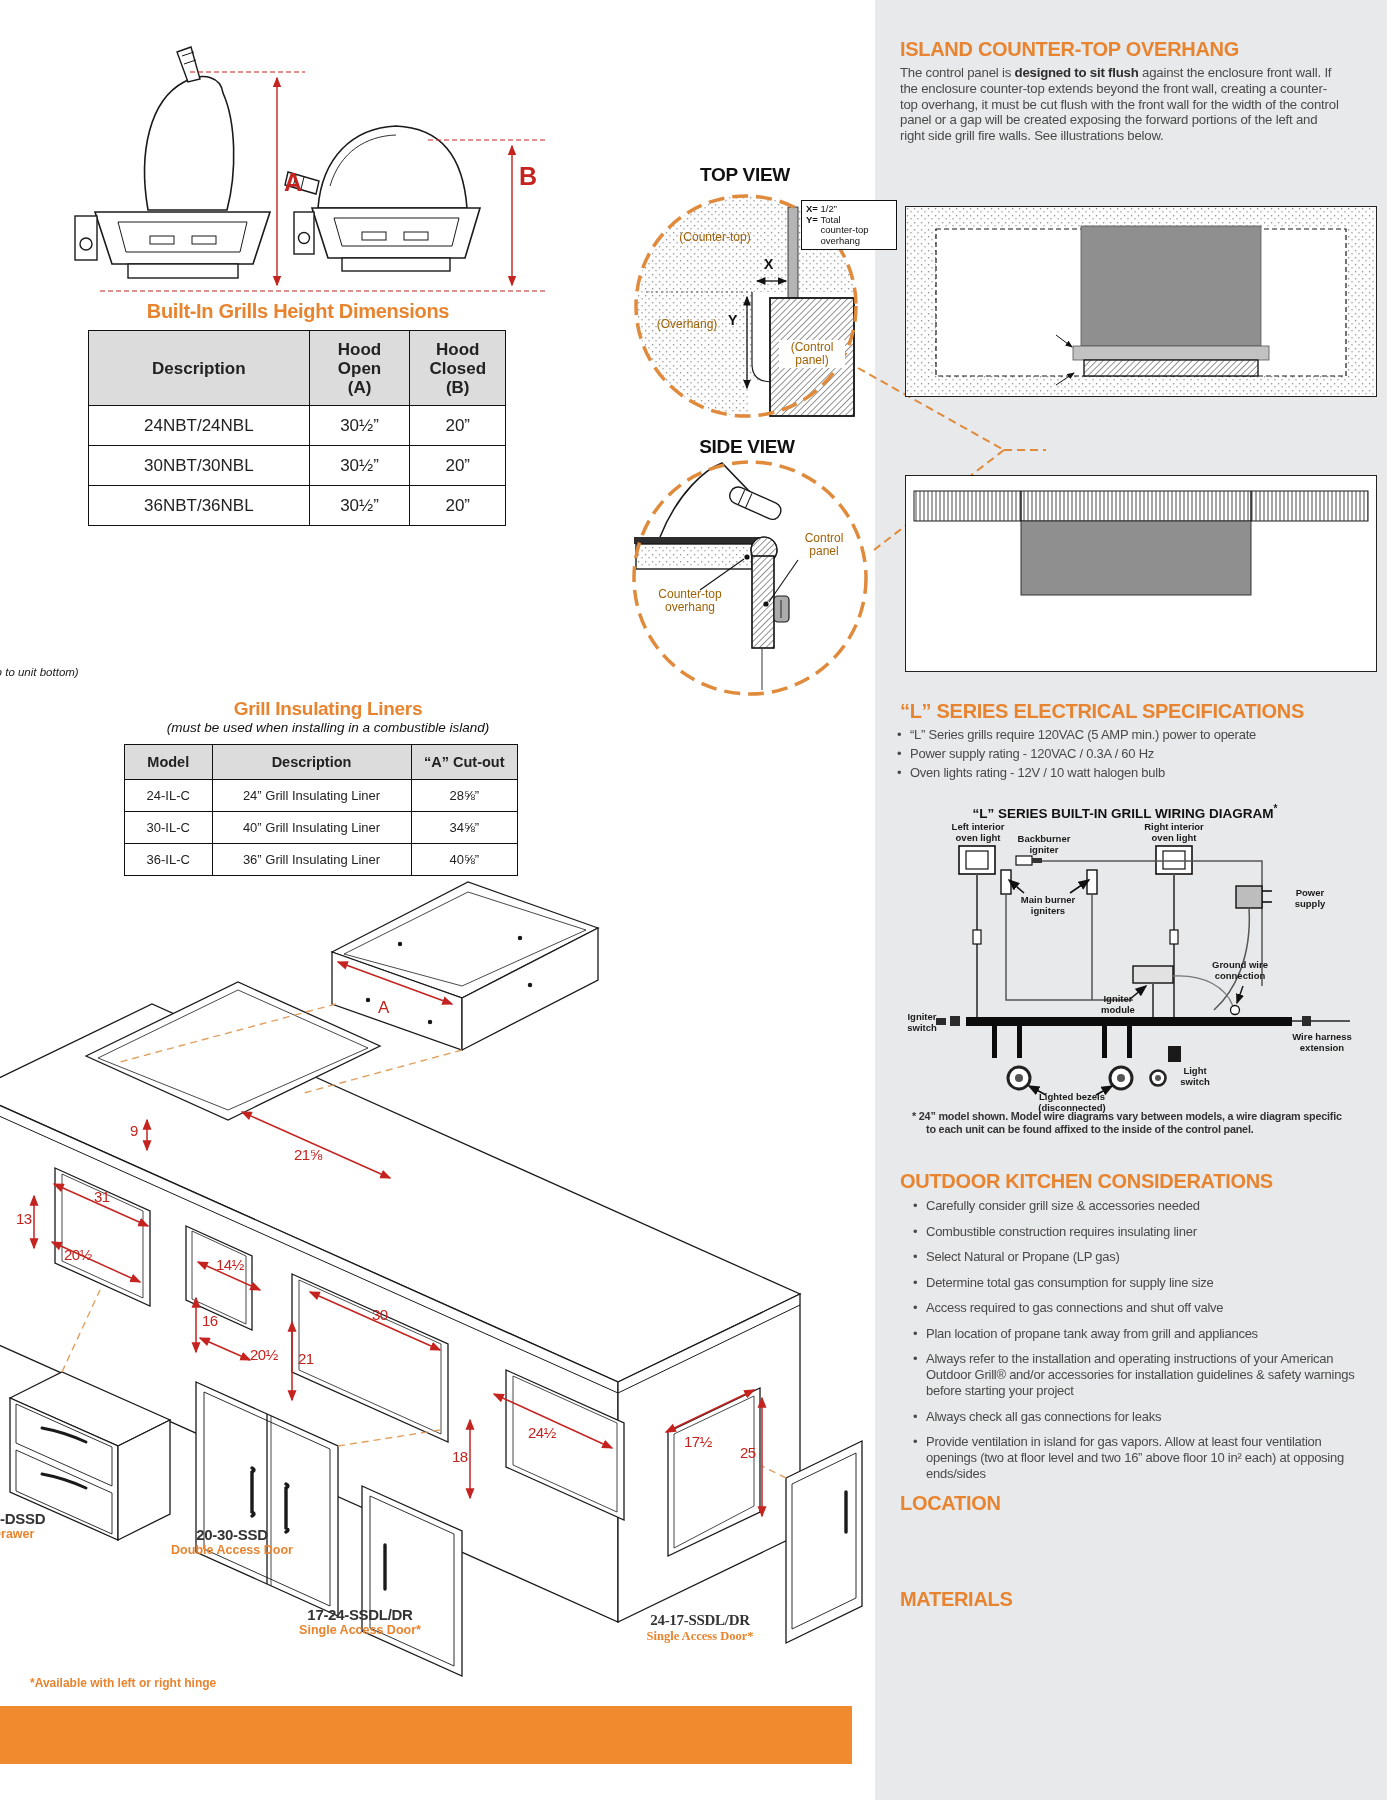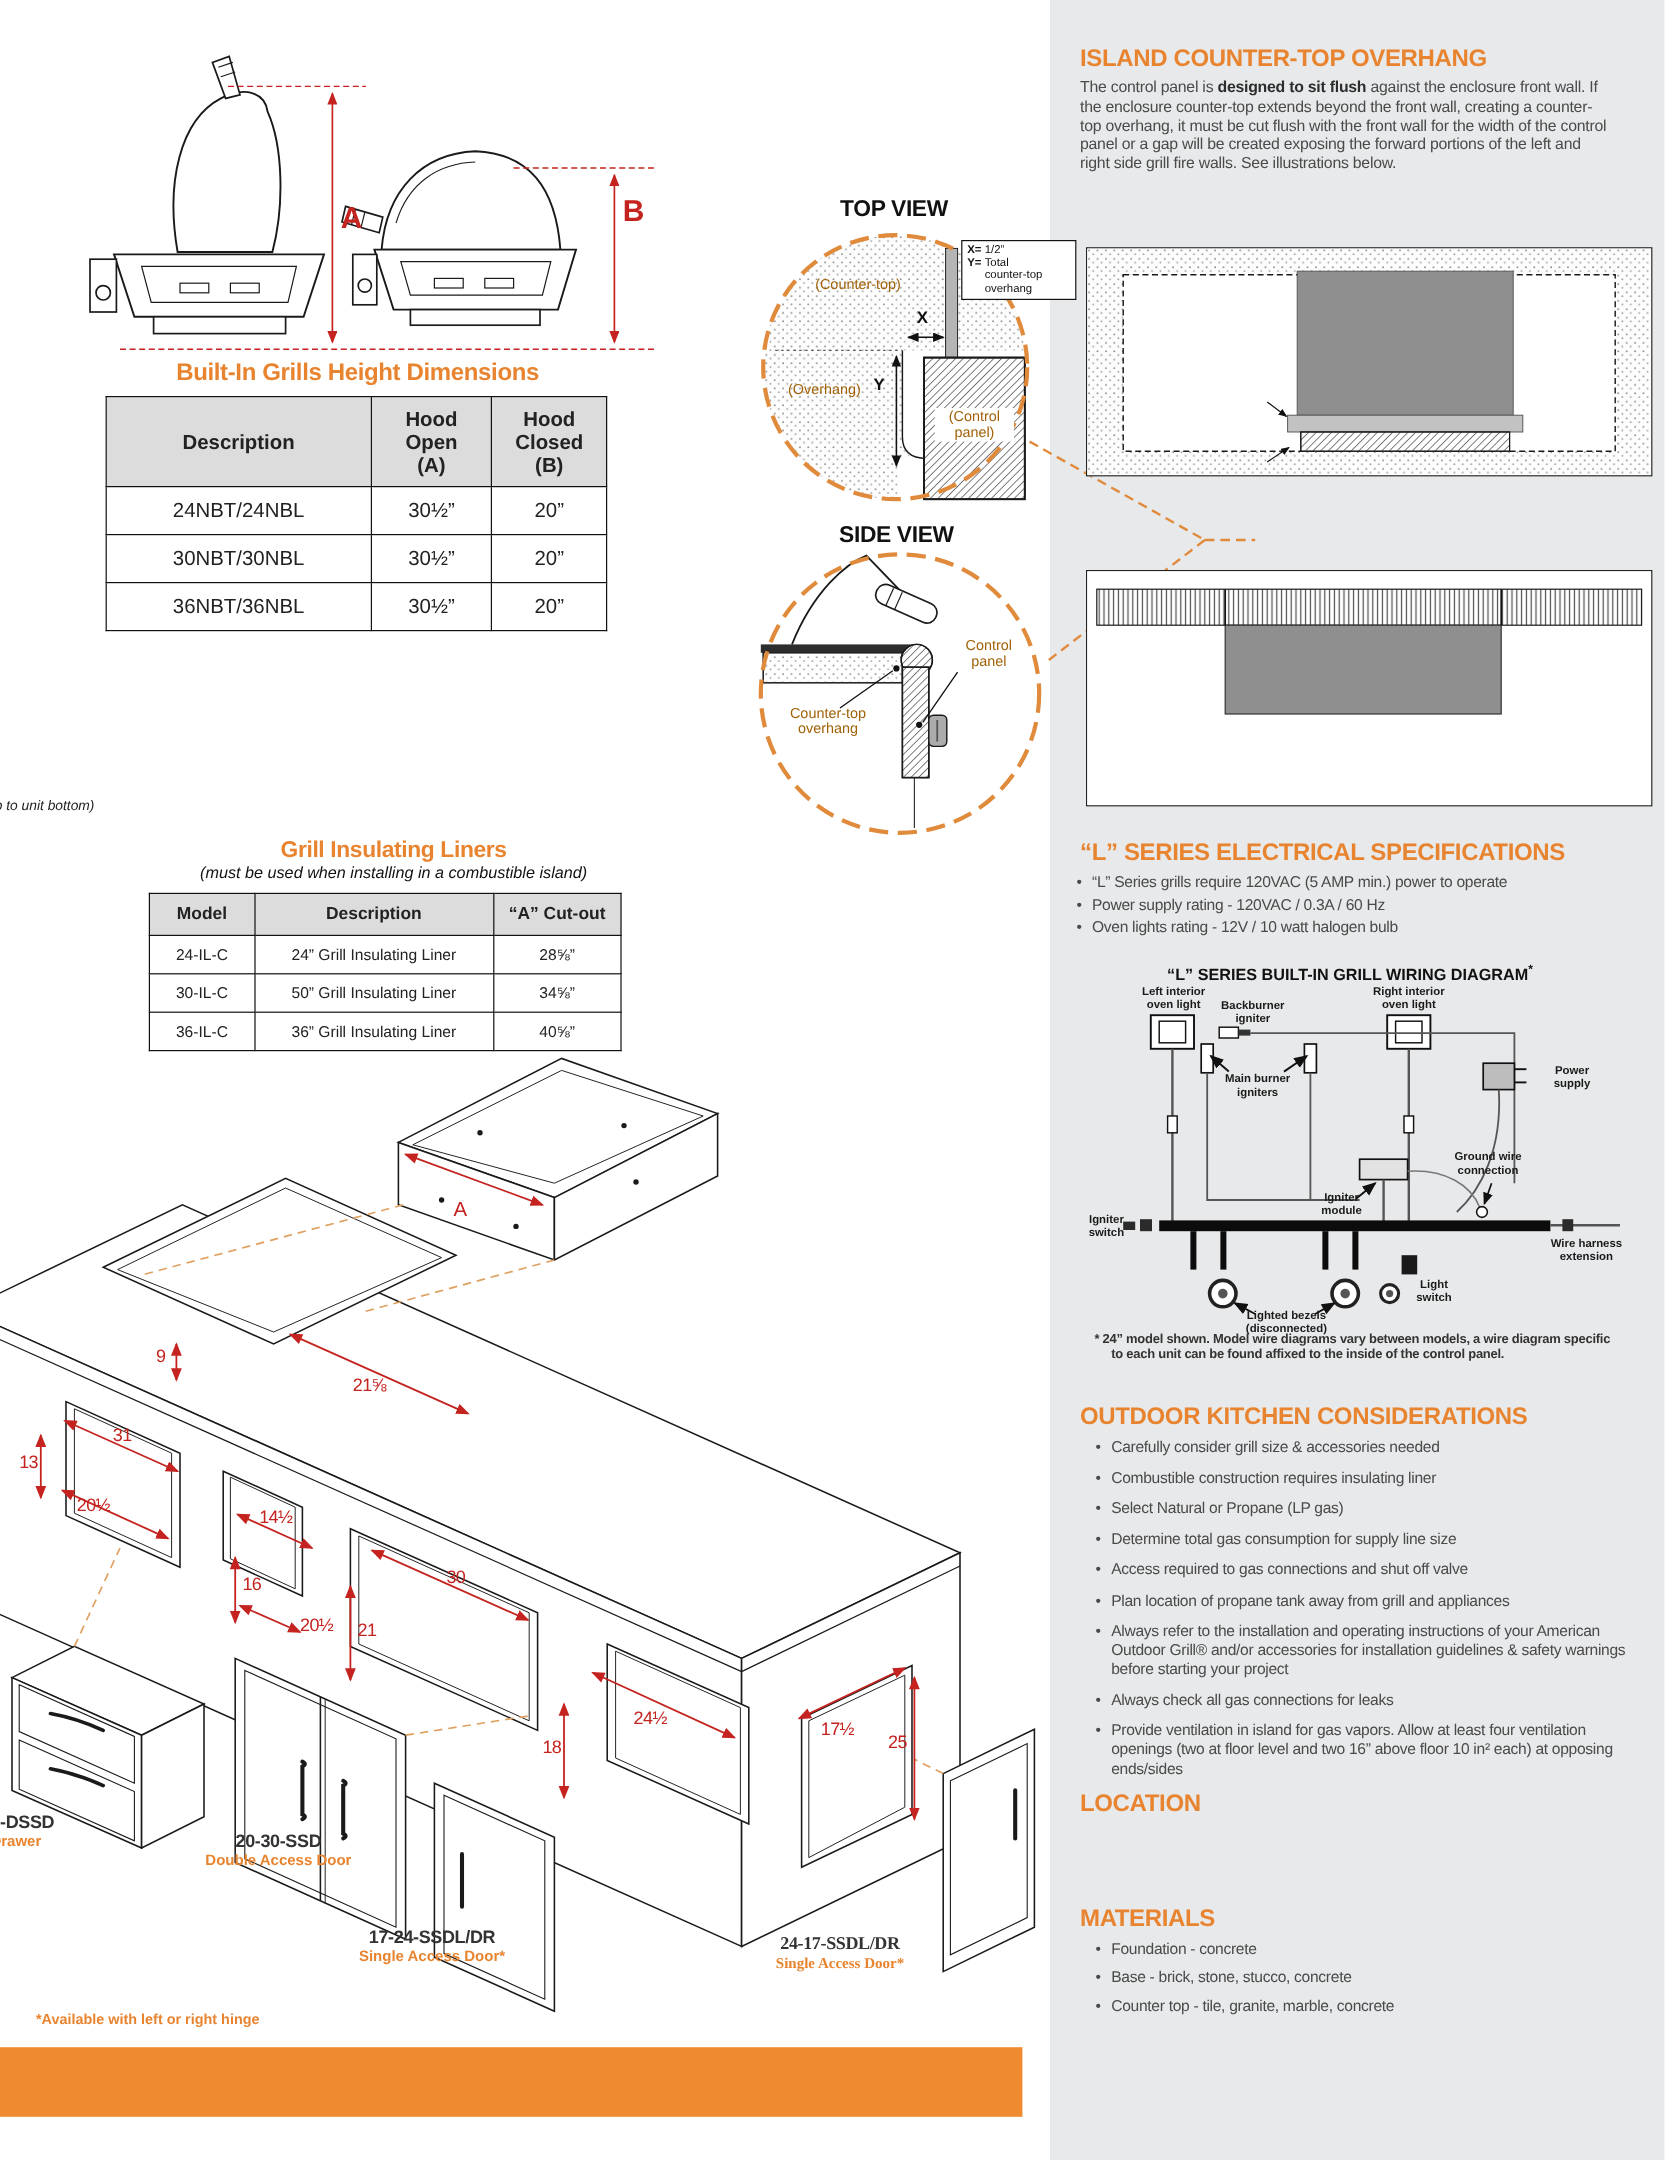--- a/index.html
+++ b/index.html
@@ -159,21 +159,21 @@
       <th style="width:200px;">Description</th>
       <th style="width:106px;">“A” Cut-out</th>
     </tr>
     <tr>
       <td style="height:29px;">24-IL-C</td>
       <td>24” Grill Insulating Liner</td>
       <td>28⅝”</td>
     </tr>
     <tr>
       <td style="height:29px;">30-IL-C</td>
-      <td>50” Grill Insulating Liner</td>
+      <td>40” Grill Insulating Liner</td>
       <td>34⅝”</td>
     </tr>
     <tr>
       <td style="height:29px;">36-IL-C</td>
       <td>36” Grill Insulating Liner</td>
       <td>40⅝”</td>
     </tr>
   </tbody>
     </table>
 
@@ -367,25 +367,20 @@
     <li>Access required to gas connections and shut off valve</li>
     <li>Plan location of propane tank away from grill and appliances</li>
     <li>Always refer to the installation and operating instructions of your American Outdoor Grill® and/or accessories for installation guidelines &amp; safety warnings before starting your project</li>
     <li>Always check all gas connections for leaks</li>
     <li>Provide ventilation in island for gas vapors. Allow at least four ventilation openings (two at floor level and two 16” above floor 10 in² each) at opposing ends/sides</li>
   </ul>
 
   <div class="abs oh oh2" style="left:900px;top:1492px;">LOCATION</div>
 
   <div class="abs oh oh2" style="left:900px;top:1588px;">MATERIALS</div>
-  <ul class="blist loose abs" style="left:912px;top:1616px;width:452px;">
-    <li>Foundation - concrete</li>
-    <li>Base - brick, stone, stucco, concrete</li>
-    <li>Counter top - tile, granite, marble, concrete</li>
-  </ul>
 
   <svg class="abs" style="left:0;top:855px;" width="870" height="845" viewBox="0 855 870 845">
     <g fill="#fff" stroke="#1a1a1a" stroke-width="1.3">
 
       <polygon points="-30,1092 152,1004 800,1294 618,1382"></polygon>
       <polygon points="-30,1092 618,1382 618,1622 -30,1332"></polygon>
       <polygon points="618,1382 800,1294 800,1534 618,1622"></polygon>
       <line x1="-30" y1="1103" x2="618" y2="1393" stroke-width="1"></line>
       <line x1="618" y1="1393" x2="800" y2="1305" stroke-width="1"></line>
 

